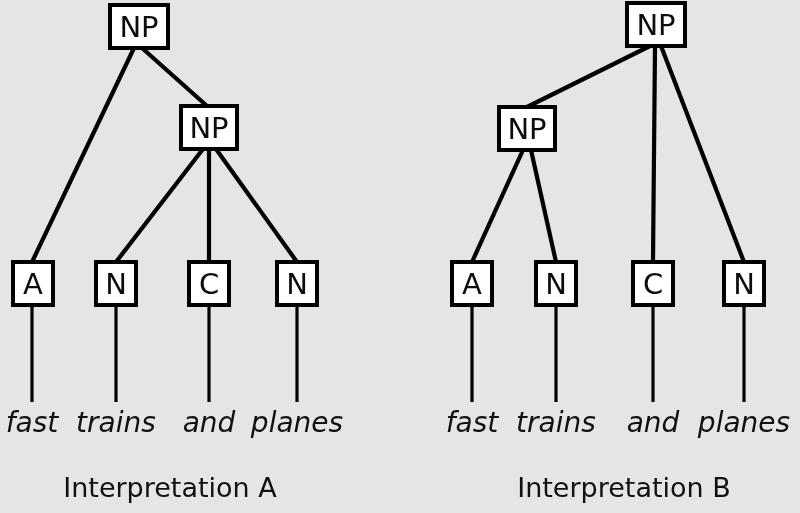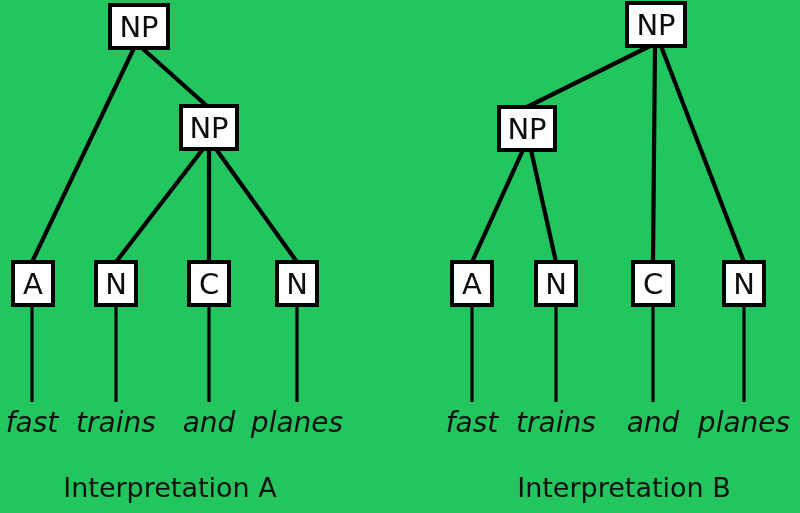--- a/index.html
+++ b/index.html
@@ -10,21 +10,21 @@
   body {
     width: 800px;
     height: 513px;
     overflow: hidden;
     font-family: "DejaVu Sans", sans-serif;
   }
   #figure {
     position: relative;
     width: 800px;
     height: 513px;
-    background: #22c55e;
+    background: #e5e5e5;
   }
   svg.tree-svg {
     position: absolute;
     top: 0;
     left: 0;
     width: 800px;
     height: 513px;
   }
   .node-box rect {
     fill: #ffffff;

